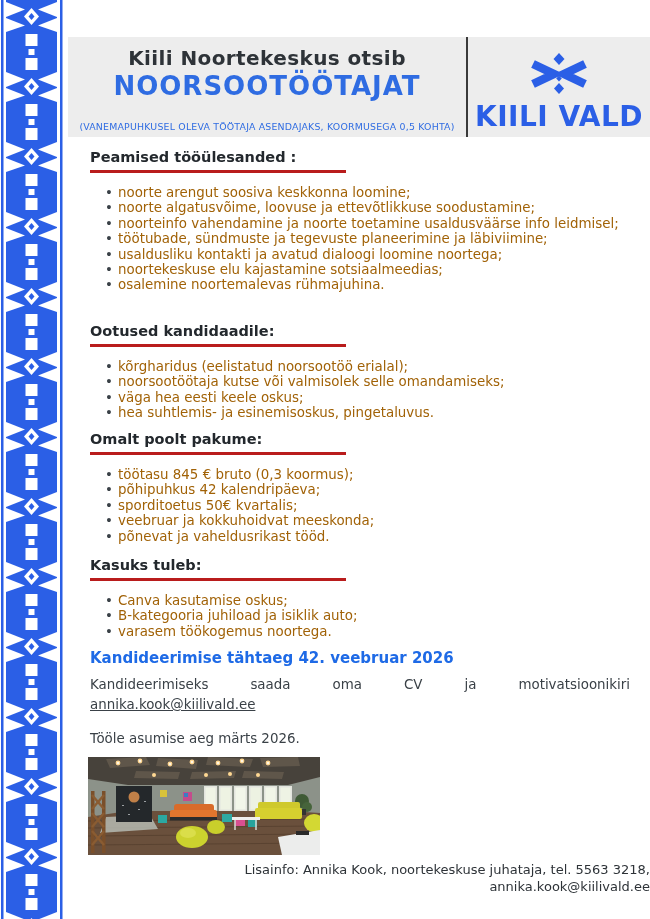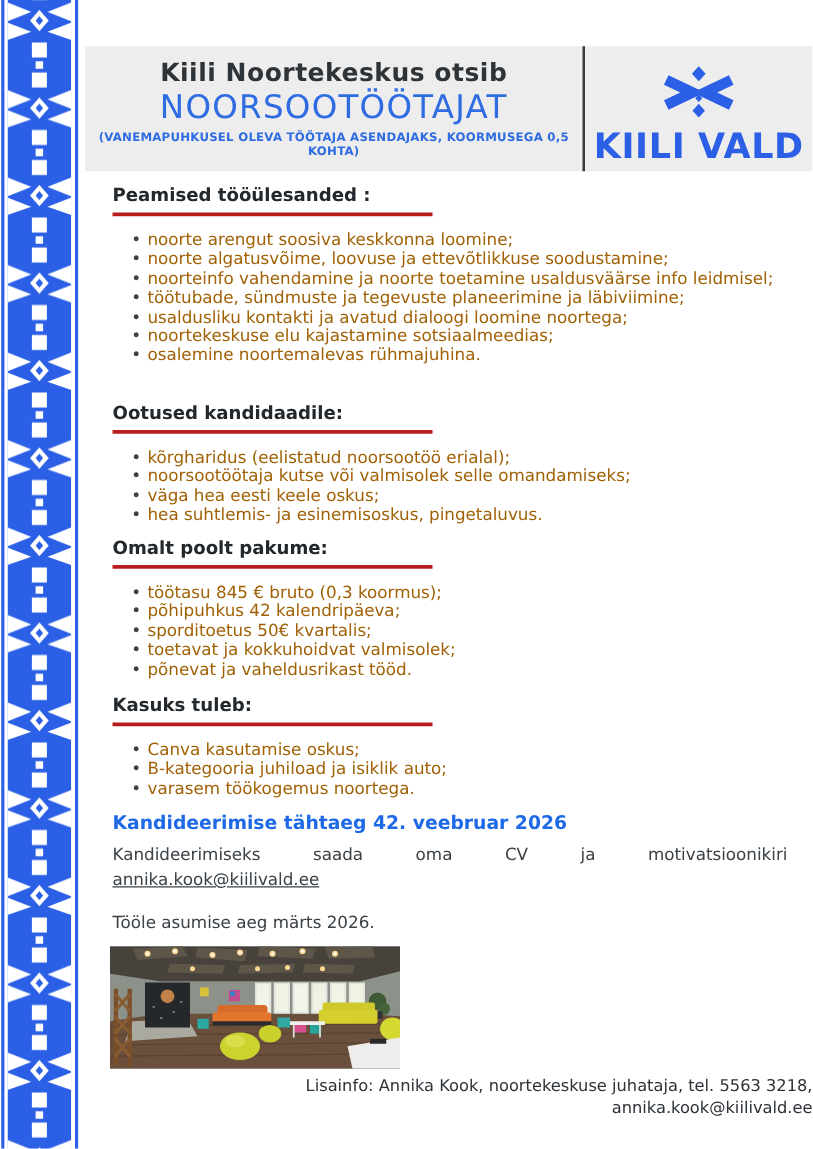--- a/index.html
+++ b/index.html
@@ -6,22 +6,22 @@
   body{width:650px;height:919px;background:#fff;font-family:"DejaVu Sans","Liberation Sans",sans-serif;}
   .page{position:relative;width:650px;height:919px;overflow:hidden;background:#fff;}
 
   
   .pattern-strip{position:absolute;left:0;top:0;width:64px;height:919px;}
 
   
   .header-box{position:absolute;left:68px;top:37px;width:582px;height:100px;background:#ededed;display:flex;}
   .header-left{width:398px;text-align:center;padding-top:9px;box-sizing:border-box;}
   .title1{font-size:20px;font-weight:bold;color:#2e3338;letter-spacing:.4px;line-height:24px;}
-  .title2{font-size:26px;font-weight:normal;color:#2f6ce2;letter-spacing:1px;line-height:30px;margin-top:1px;}
-  .subtitle{font-size:9.4px;color:#2f6ce2;font-weight:700;letter-spacing:.2px;margin-top:4px;}
+  .title2{font-size:26px;font-weight:bold;color:#2f6ce2;letter-spacing:1px;line-height:30px;margin-top:1px;}
+  .subtitle{font-size:9.4px;color:#2f6ce2;font-weight:400;letter-spacing:.2px;margin-top:20px;}
   .divider{width:2px;background:#3a3a3a;height:100px;}
   .header-right{flex:1;display:flex;flex-direction:column;align-items:center;padding-top:15px;}
   .logo-text{font-size:28px;font-weight:bold;color:#2b5fe6;letter-spacing:.5px;margin-top:2px;}
 
   
   .section{position:absolute;left:90px;width:540px;}
   .section h2{margin:0;font-size:14.5px;font-weight:bold;color:#23282d;line-height:18px;
               width:256px;border-bottom:3px solid #b91c1c;padding-bottom:4px;}
   .section ul{margin:12px 0 0 0;padding:0 0 0 28px;list-style:none;}
   .section li{font-size:13.4px;color:#a16207;line-height:15.4px;text-align:justify;position:relative;}
@@ -107,21 +107,21 @@
       <li>hea suhtlemis- ja esinemisoskus, pingetaluvus.</li>
     </ul>
   </div>
 
   <div class="section" style="top:430px">
     <h2>Omalt poolt pakume:</h2>
     <ul>
       <li>töötasu 845 € bruto (0,3 koormus);</li>
       <li>põhipuhkus 42 kalendripäeva;</li>
       <li>sporditoetus 50€ kvartalis;</li>
-      <li>toetavat ja kokkuhoidvat valmisolek;</li>
+      <li>veebruar ja kokkuhoidvat meeskonda;</li>
       <li>põnevat ja vaheldusrikast tööd.</li>
     </ul>
   </div>
 
   <div class="section" style="top:556px">
     <h2>Kasuks tuleb:</h2>
     <ul>
       <li>Canva kasutamise oskus;</li>
       <li>B-kategooria juhiload ja isiklik auto;</li>
       <li>varasem töökogemus noortega.</li>

